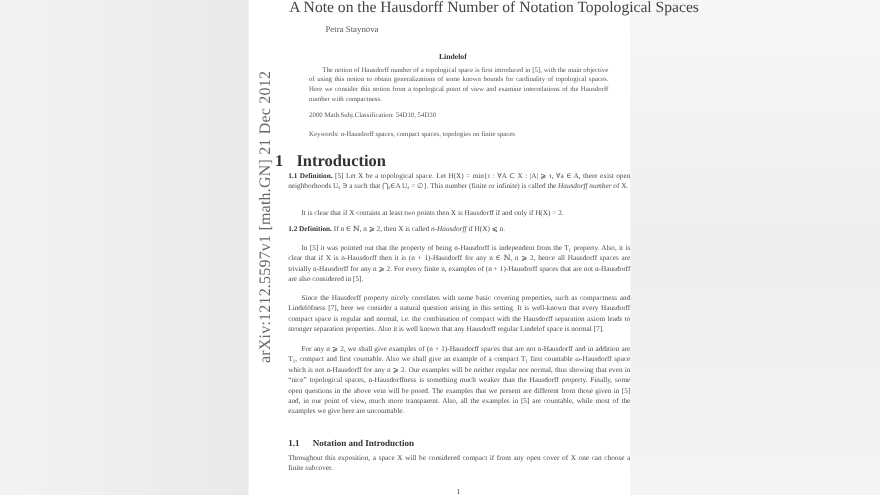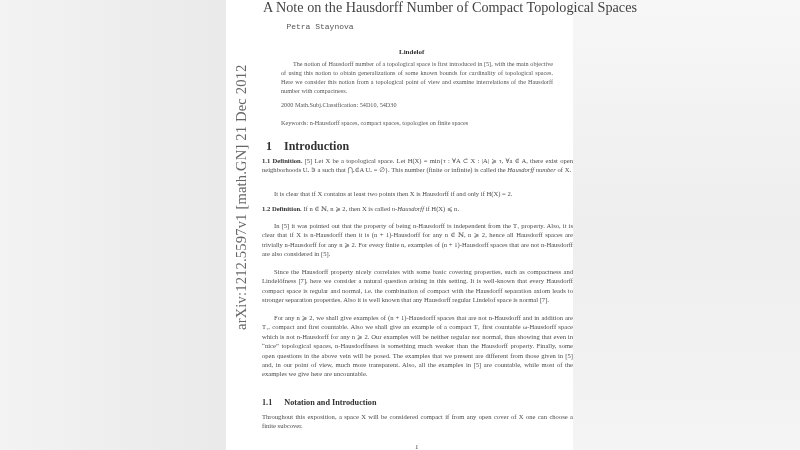--- a/index.html
+++ b/index.html
@@ -20,44 +20,44 @@
     overflow:hidden;
   }
   .stamp {
     position:absolute; left:233px; top:330px;
     transform-origin:0 0; transform: rotate(-90deg);
     font-size:14.5px; color:#666; white-space:nowrap; letter-spacing:0.2px;
   }
   .title {
     position:absolute; left:263px; top:-1px; font-size:14.2px; color:#444; white-space:nowrap;
   }
-  .author { position:absolute; left:0; width:640px; text-align:center; top:22px; font-size:8px; color:#555; padding-left:0;font-family:Liberation Mono, monospace; }
+  .author { position:absolute; left:0; width:640px; text-align:center; top:22px; font-size:8px; color:#555; padding-left:0; }
   .author span { display:inline-block; margin-left:0; }
   .abstract-head { position:absolute; left:399px; top:48px; font-size:7px; font-weight:bold; color:#333; }
   .abs { position:absolute; left:281px; width:272px; font-size:6.2px; line-height:9px; color:#555; text-align:justify; }
   .txt { position:absolute; left:262px; width:311px; font-size:6.6px; line-height:9.4px; color:#4a4a4a; text-align:justify; }
-  .h1 { position:absolute; left:266px; top:139px; font-size:12px; font-weight:bold; color:#333; white-space:nowrap; }
+  .h1 { position:absolute; left:250px; top:139px; font-size:15px; font-weight:bold; color:#333; white-space:nowrap; }
   .h1 .num { margin-right:12px; }
   .h2 { position:absolute; left:262px; top:398px; font-size:8.2px; font-weight:bold; color:#333; white-space:nowrap; }
   .h2 .num { margin-right:12px; }
   b { color:#333; }
   i { font-style:italic; }
   .indent { text-indent:12px; }
   .pageno { position:absolute; left:415px; top:443px; font-size:7px; color:#444; }
 </style>
 </head>
 <body>
 
 <div class="bg-right"></div>
 
 <div class="page"></div>
 
 <div class="stamp">arXiv:1212.5597v1  [math.GN]  21 Dec 2012</div>
 
-<div class="title">A Note on the Hausdorff Number of Compact Topological Spaces</div>
+<div class="title">A Note on the Hausdorff Number of Notation Topological Spaces</div>
 <div class="author"><span>Petra Staynova</span></div>
 
 <div class="abstract-head">Lindelof</div>
 <div class="abs indent" style="top:59px;">The notion of Hausdorff number of a topological space is first introduced in [5], with the main objective of using this notion to obtain generalizations of some known bounds for cardinality of topological spaces. Here we consider this notion from a topological point of view and examine interrelations of the Hausdorff number with compactness.</div>
 <div class="abs" style="top:100px; text-align:left;">2000 Math.Subj.Classification: 54D10, 54D30</div>
 <div class="abs" style="top:118px; text-align:left;">Keywords: n-Hausdorff spaces, compact spaces, topologies on finite spaces</div>
 
 <div class="h1">
   <span class="num">1</span><span>Introduction</span>
 </div>

